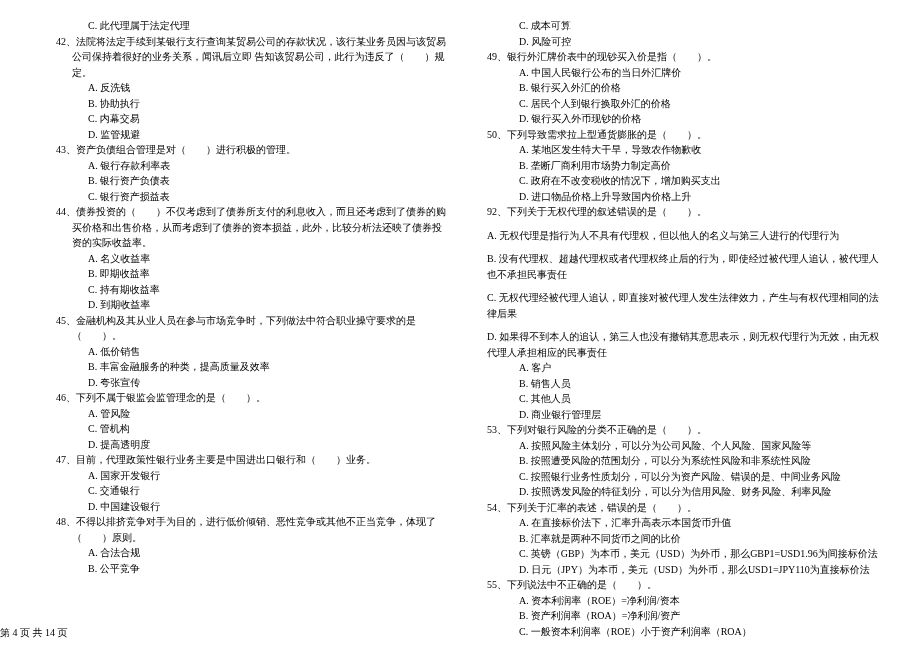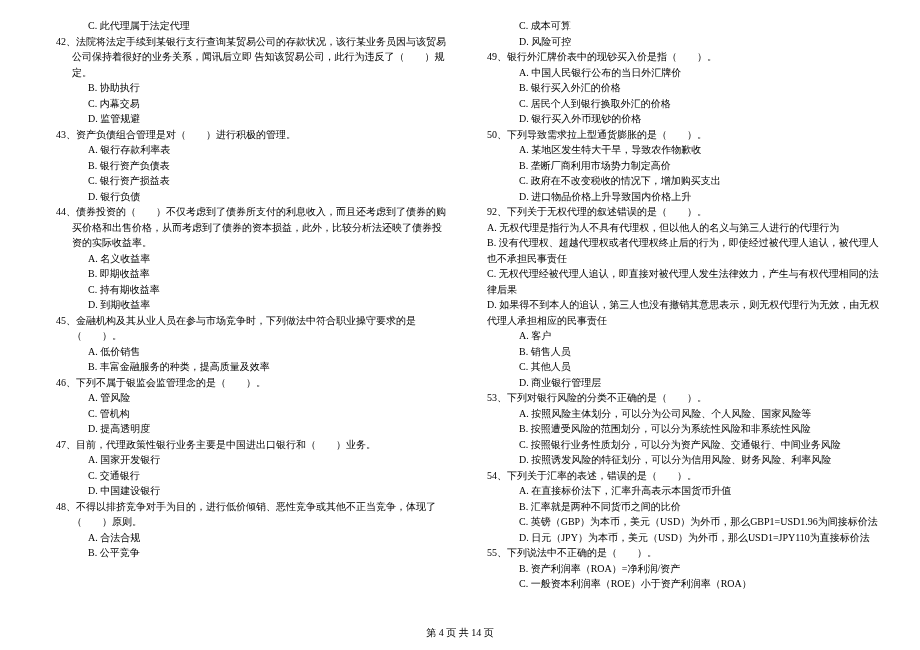--- a/index.html
+++ b/index.html
@@ -15,53 +15,53 @@
     }
     .columns {
       display: flex;
       gap: 22px;
     }
     .col {
       flex: 1;
       line-height: 1.55;
     }
     .opt { padding-left: 48px; }
-    .opt-wide { padding-left: 16px; }
+    .opt-wide { padding-left: 16px; margin-top: 8px; }
     .q { padding-left: 16px; text-indent: -16px; margin-left: 16px; }
     .footer {
       position: absolute;
       bottom: 10px;
       left: 0; right: 0;
-      text-align: center;
       font-size: 10px;
     }
   </style>
 </head>
 <body>
 
 <div class="columns">
   <div class="col">
     <div class="opt">C. 此代理属于法定代理</div>
     <div class="q">42、法院将法定手续到某银行支行查询某贸易公司的存款状况，该行某业务员因与该贸易公司保持着很好的业务关系，闻讯后立即  告知该贸易公司，此行为违反了（　　）规定。</div>
+    <div class="opt">A. 反洗钱</div>
     <div class="opt">B. 协助执行</div>
     <div class="opt">C. 内幕交易</div>
     <div class="opt">D. 监管规避</div>
     <div class="q">43、资产负债组合管理是对（　　）进行积极的管理。</div>
     <div class="opt">A. 银行存款利率表</div>
     <div class="opt">B. 银行资产负债表</div>
     <div class="opt">C. 银行资产损益表</div>
-    <div class="opt">D. 银行负债</div>
     <div class="q">44、债券投资的（　　）不仅考虑到了债券所支付的利息收入，而且还考虑到了债券的购买价格和出售价格，从而考虑到了债券的资本损益，此外，比较分析法还映了债券投资的实际收益率。</div>
     <div class="opt">A. 名义收益率</div>
     <div class="opt">B. 即期收益率</div>
     <div class="opt">C. 持有期收益率</div>
     <div class="opt">D. 到期收益率</div>
     <div class="q">45、金融机构及其从业人员在参与市场竞争时，下列做法中符合职业操守要求的是（　　）。</div>
     <div class="opt">A. 低价销售</div>
     <div class="opt">B. 丰富金融服务的种类，提高质量及效率</div>
+    <div class="opt">D. 夸张宣传</div>
     <div class="q">46、下列不属于银监会监管理念的是（　　）。</div>
     <div class="opt">A. 管风险</div>
     <div class="opt">C. 管机构</div>
     <div class="opt">D. 提高透明度</div>
     <div class="q">47、目前，代理政策性银行业务主要是中国进出口银行和（　　）业务。</div>
     <div class="opt">A. 国家开发银行</div>
     <div class="opt">C. 交通银行</div>
     <div class="opt">D. 中国建设银行</div>
     <div class="q">48、不得以排挤竞争对手为目的，进行低价倾销、恶性竞争或其他不正当竞争，体现了（　　）原则。</div>
     <div class="opt">A. 合法合规</div>
@@ -86,26 +86,27 @@
     <div class="opt-wide">B. 没有代理权、超越代理权或者代理权终止后的行为，即使经过被代理人追认，被代理人也不承担民事责任</div>
     <div class="opt-wide">C. 无权代理经被代理人追认，即直接对被代理人发生法律效力，产生与有权代理相同的法律后果</div>
     <div class="opt-wide">D. 如果得不到本人的追认，第三人也没有撤销其意思表示，则无权代理行为无效，由无权代理人承担相应的民事责任</div>
     <div class="opt">A. 客户</div>
     <div class="opt">B. 销售人员</div>
     <div class="opt">C. 其他人员</div>
     <div class="opt">D. 商业银行管理层</div>
     <div class="q">53、下列对银行风险的分类不正确的是（　　）。</div>
     <div class="opt">A. 按照风险主体划分，可以分为公司风险、个人风险、国家风险等</div>
     <div class="opt">B. 按照遭受风险的范围划分，可以分为系统性风险和非系统性风险</div>
-    <div class="opt">C. 按照银行业务性质划分，可以分为资产风险、交通银行、中间业务风险</div>
+    <div class="opt">C. 按照银行业务性质划分，可以分为资产风险、错误的是、中间业务风险</div>
     <div class="opt">D. 按照诱发风险的特征划分，可以分为信用风险、财务风险、利率风险</div>
     <div class="q">54、下列关于汇率的表述，错误的是（　　）。</div>
     <div class="opt">A. 在直接标价法下，汇率升高表示本国货币升值</div>
     <div class="opt">B. 汇率就是两种不同货币之间的比价</div>
     <div class="opt">C. 英镑（GBP）为本币，美元（USD）为外币，那么GBP1=USD1.96为间接标价法</div>
     <div class="opt">D. 日元（JPY）为本币，美元（USD）为外币，那么USD1=JPY110为直接标价法</div>
     <div class="q">55、下列说法中不正确的是（　　）。</div>
+    <div class="opt">A. 资本利润率（ROE）=净利润/资本</div>
     <div class="opt">B. 资产利润率（ROA）=净利润/资产</div>
     <div class="opt">C. 一般资本利润率（ROE）小于资产利润率（ROA）</div>
   </div>
 </div>
 
 <div class="footer">第 4 页 共 14 页</div>
 
 </body></html>

